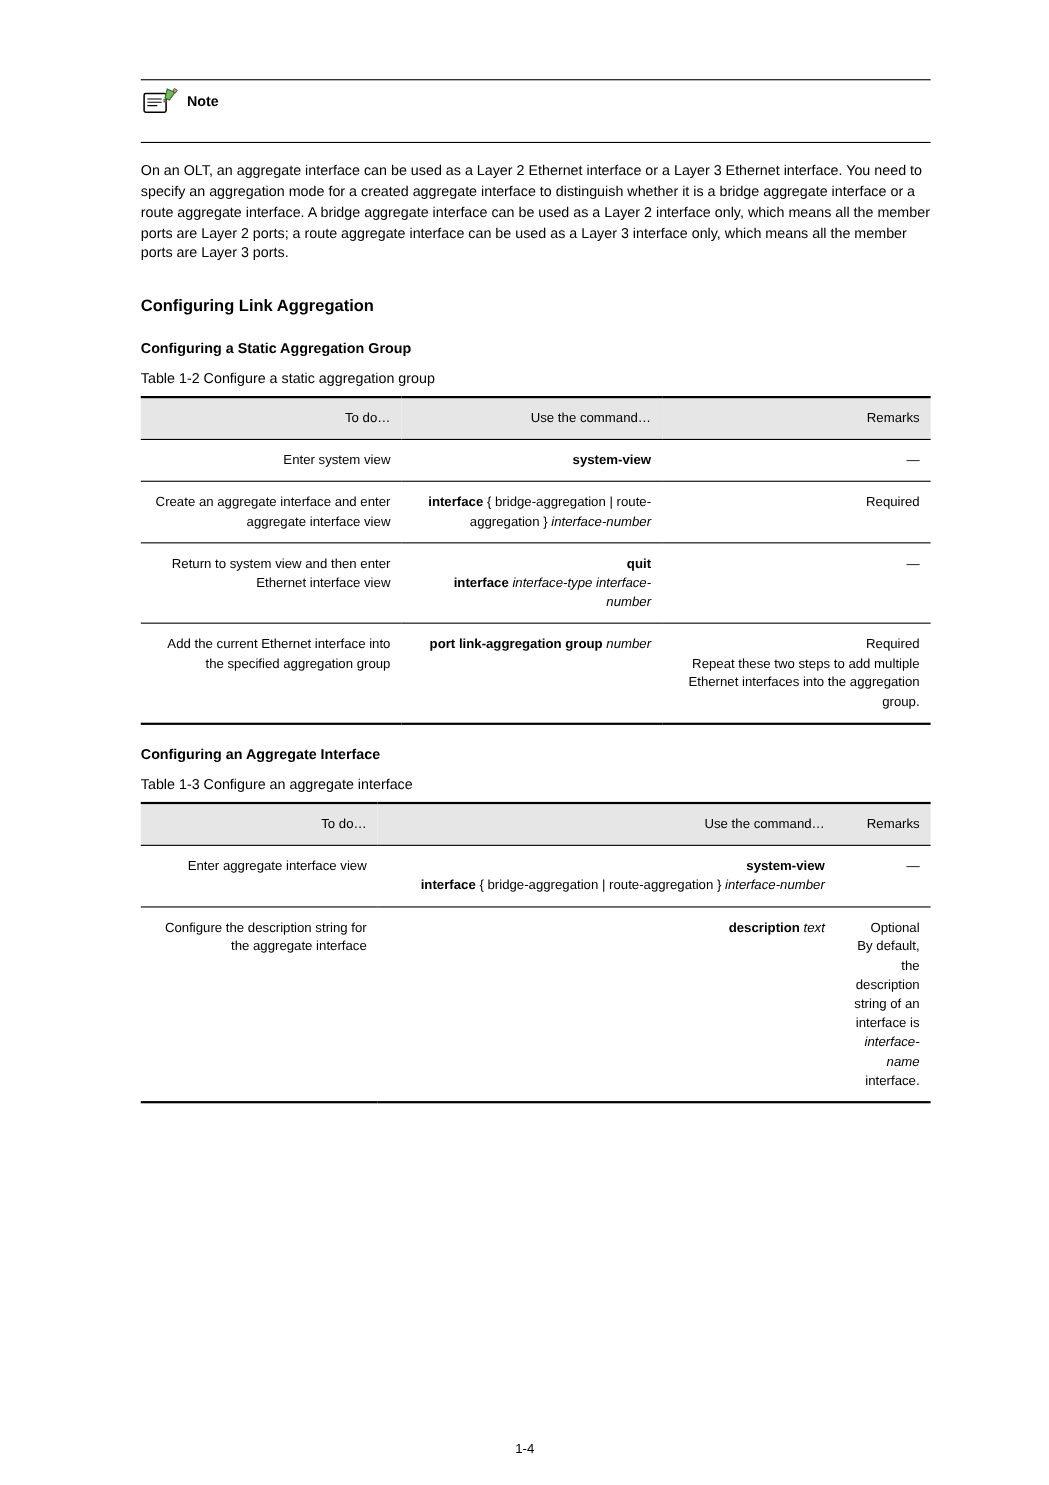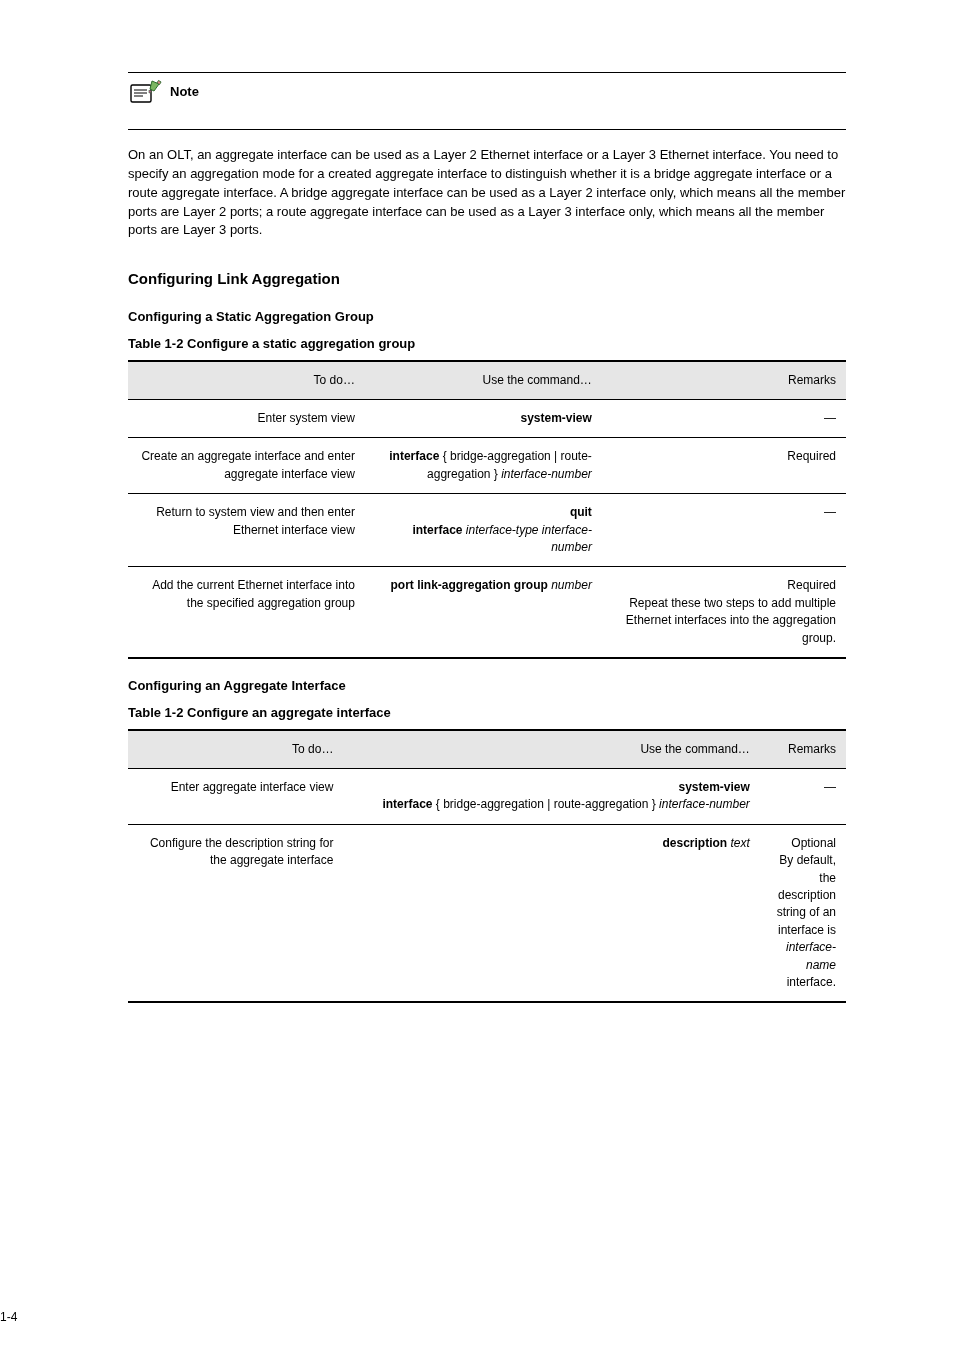--- a/index.html
+++ b/index.html
@@ -46,21 +46,21 @@
   .section-title {
     font-weight: bold;
     font-size: 15px;
     margin: 28px 0 6px 0;
   }
   .subsection-title {
     font-weight: bold;
     margin: 18px 0 4px 0;
   }
   .table-caption {
-    font-weight: bold;
+    font-weight: normal;
     margin: 8px 0 6px 0;
   }
   table.doc-table {
     border-collapse: collapse;
     width: 100%;
     margin-bottom: 8px;
   }
   table.doc-table tr.head-row td,
   table.doc-table tr.head-row th {
     background: #e6e6e6;
@@ -94,20 +94,21 @@
   .t2 td:nth-child(3), .t2 th:nth-child(3) { width: 12%; }
 
   .mono { font-weight: bold; }
   .ital { font-style: italic; }
 
   .page-num {
     position: absolute;
     bottom: 24px;
     left: 0;
     right: 0;
+    text-align: center;
     font-size: 12px;
   }
 </style>
 </head>
 <body>
 
 <div class="page">
 
   <hr class="rule">
 
@@ -167,21 +168,21 @@
       <td><span class="mono">port link-aggregation group </span><span class="ital">number</span></td>
       <td>
         <div>Required</div>
         <div>Repeat these two steps to add multiple Ethernet interfaces into the aggregation group.</div>
       </td>
     </tr>
   </tbody>
     </table>
 
   <div class="subsection-title">Configuring an Aggregate Interface</div>
-  <div class="table-caption">Table 1-2 Configure an aggregate interface</div>
+  <div class="table-caption">Table 1-3 Configure an aggregate interface</div>
 
   <table class="doc-table t2">
     <tbody>
         <tr class="head-row top-border">
       <th>To do…</th>
       <th>Use the command…</th>
       <th>Remarks</th>
     </tr>
     <tr>
       <td>Enter aggregate interface view</td>

